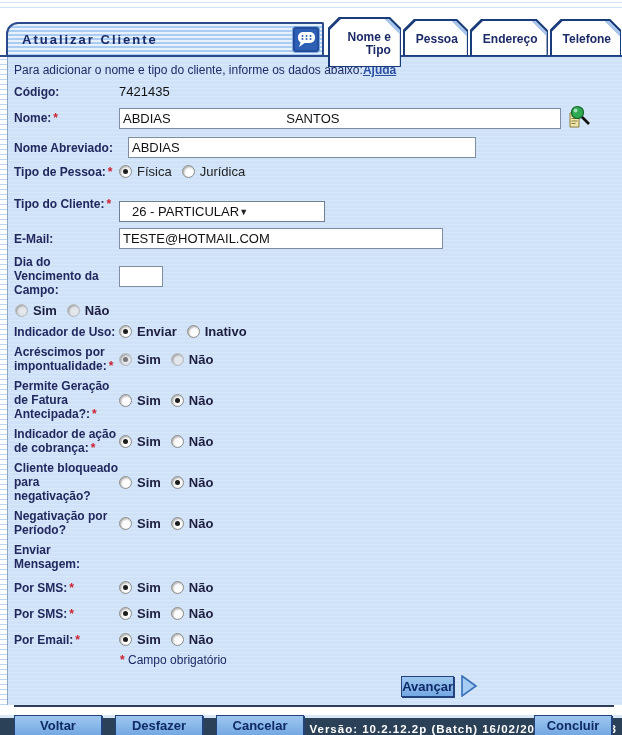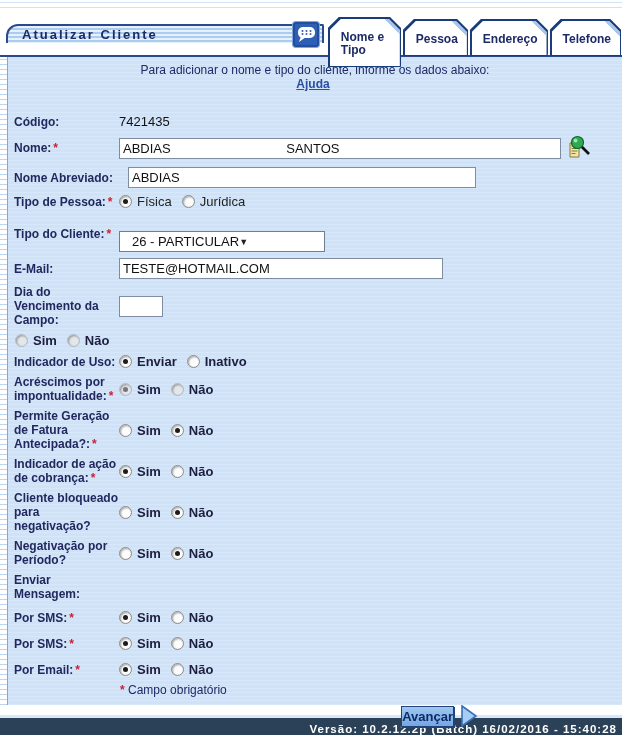--- a/index.html
+++ b/index.html
@@ -5,51 +5,51 @@
   * { box-sizing: border-box; margin: 0; padding: 0; }
   html,body { width:622px; background:#fff; font-family:"Liberation Sans", sans-serif; }
   .page { width:622px; height:735px; position:relative; overflow:hidden; background:#fff; }
 
   
   .top-strip { height:9px; background:repeating-linear-gradient(180deg,#ffffff 0 2px,#cfe2f6 2px 3px,#ffffff 3px 5px); }
 
   
   .header-area { display:flex; align-items:flex-end; border-bottom:2px solid #2a4a8c; padding-left:6px; background:#fff; position:relative; height:48px; }
   .titlebar {
-    flex:1; height:19px; margin-bottom:12px; display:flex; align-items:center; justify-content:space-between;
+    flex:1; height:33px; margin-bottom:0; display:flex; align-items:center; justify-content:space-between;
     background:repeating-linear-gradient(180deg,#e6f1fc 0 2px,#a9ccf0 2px 4px);
     border:2px solid #2a4a8c; border-bottom:none; border-radius:12px 2px 0 0; padding:0 2px 0 14px;
   }
   .titlebar .title { font-size:13px; font-weight:bold; letter-spacing:2px; color:#1c2a66; }
   .chat-icon { width:28px; height:27px; display:block; }
 
   .tabs { display:flex; align-items:flex-end; gap:5px; margin-left:6px; margin-right:2px; }
   .tabwrap { filter: drop-shadow(0 -1.5px 0 #1b3c7a) drop-shadow(1.5px 0 0 #1b3c7a) drop-shadow(-1.5px 0 0 #1b3c7a) drop-shadow(0 1.5px 0 #1b3c7a); }
   .tab {
     position:relative; background:#fff; color:#1c2a66; font-weight:bold; font-size:12px; line-height:13px;
-    display:flex; align-items:center; justify-content:center; text-align:left;
+    display:flex; align-items:center; justify-content:center; text-align:right;
     height:34px; padding:2px 9px 0 11px; cursor:pointer;
     clip-path: polygon(11px 0, calc(100% - 11px) 0, 100% 11px, 100% 100%, 0 100%, 0 11px);
   }
   .tab::after { content:""; position:absolute; top:0; right:0; width:16px; height:16px;
     background: linear-gradient(225deg, rgba(0,0,0,0) 0 7px, #a8c6ec 7px 11px, rgba(255,255,255,0) 11px); }
   .tabwrap.active { z-index:5; }
   .tabwrap.active .tab { height:47px; margin-bottom:-11px; width:70px; }
 
   
   .content {
     position:relative;
     background:repeating-linear-gradient(180deg,#cfe2f7 0 3px,#d7e8fa 3px 4px);
     padding:6px 6px 0 14px; height:648px;
   }
   .content::before { content:""; position:absolute; left:0; top:0; bottom:0; width:7px;
     background:repeating-linear-gradient(180deg,#ffffff 0 2px,#bcd6f2 2px 3px,#ffffff 3px 5px);
     border-right:1px solid #8fa6c2; }
 
-  .introrow { display:flex; align-items:center; margin-bottom:23px;flex-direction:column; }
+  .introrow { display:flex; align-items:center; margin-bottom:7px; }
   .intro { font-size:12px; color:#1c2a66; }
   .help-link { font-size:12px; font-weight:bold; color:#2b4fa0; text-decoration:underline; cursor:pointer; margin-right:4px; }
 
   .row { display:flex; align-items:center; margin-bottom:6px; }
   .lbl { width:104px; flex:0 0 104px; font-size:12px; font-weight:bold; color:#22285e; line-height:14px; }
   .req { color:#cc2233; font-weight:bold; margin-left:2px; }
   .ctrl { margin-left:1px; display:flex; align-items:center; }
   .value-text { font-size:13px; color:#111; }
 
   input.txt { height:21px; border:1px solid #7f8da0; font-family:"Liberation Sans",sans-serif; font-size:13px; padding:1px 3px; background:#fff; color:#111; }

